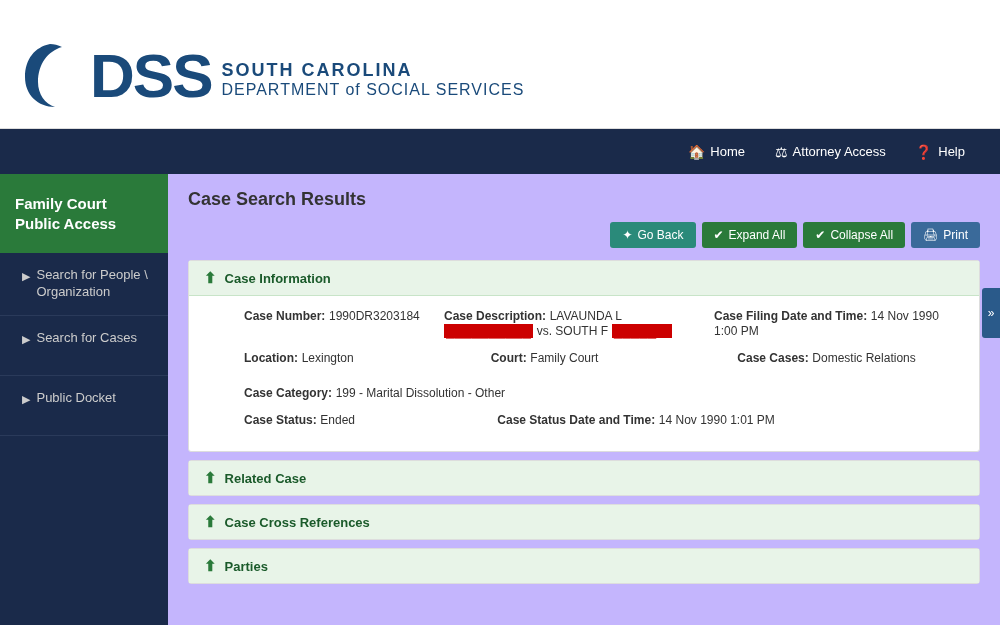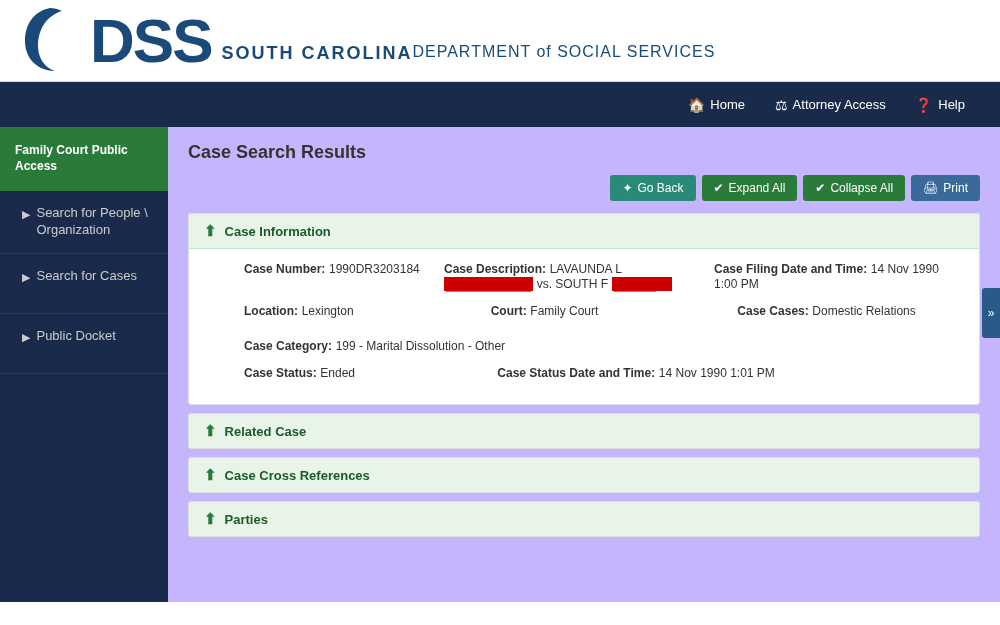--- a/index.html
+++ b/index.html
@@ -4,42 +4,43 @@
   <style>
     * { margin: 0; padding: 0; box-sizing: border-box; }
     body { font-family: Arial, sans-serif; font-size: 13px; background: #fff; width: 1000px; height: 625px; overflow: hidden; }
 
     
     .header {
       background: #fff;
       padding: 10px 20px;
       display: flex;
       align-items: center;
-      height: 82px;
+      height: 105px;
       border-bottom: 1px solid #ddd;
+      margin-top: 24px;
     }
     .logo-icon {
       width: 55px;
       height: 75px;
       margin-right: 15px;
     }
     .logo-text {
       display: flex;
       flex-direction: column;
     }
     .logo-dss {
       font-size: 62px;
       font-weight: 900;
       color: #1a4a7a;
       line-height: 1;
       letter-spacing: -2px;
     }
     .logo-subtitle {
       display: flex;
-      flex-direction: row;
+      flex-direction: column;
       margin-left: 4px;
     }
     .logo-sc {
       font-size: 18px;
       font-weight: bold;
       color: #1a4a7a;
       letter-spacing: 2px;
     }
     .logo-dept {
       font-size: 16px;
@@ -78,22 +79,22 @@
     .sidebar {
       width: 168px;
       background: #1a2a4a;
       flex-shrink: 0;
       display: flex;
       flex-direction: column;
     }
     .sidebar-section-title {
       background: #2a7a3a;
       color: #fff;
-      padding: 12px 15px;
-      font-size: 12px;
+      padding: 20px 15px;
+      font-size: 15px;
       font-weight: bold;
       line-height: 1.3;
       min-height: 64px;
       display: flex;
       align-items: center;
     }
     .sidebar-item {
       color: #ccc;
       padding: 14px 15px 14px 22px;
       font-size: 13px;

